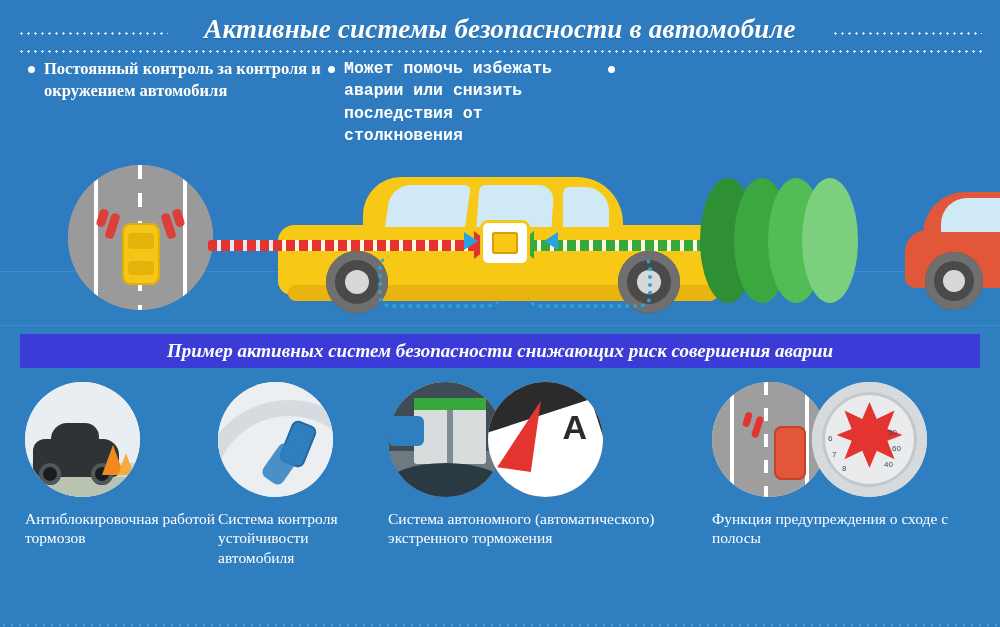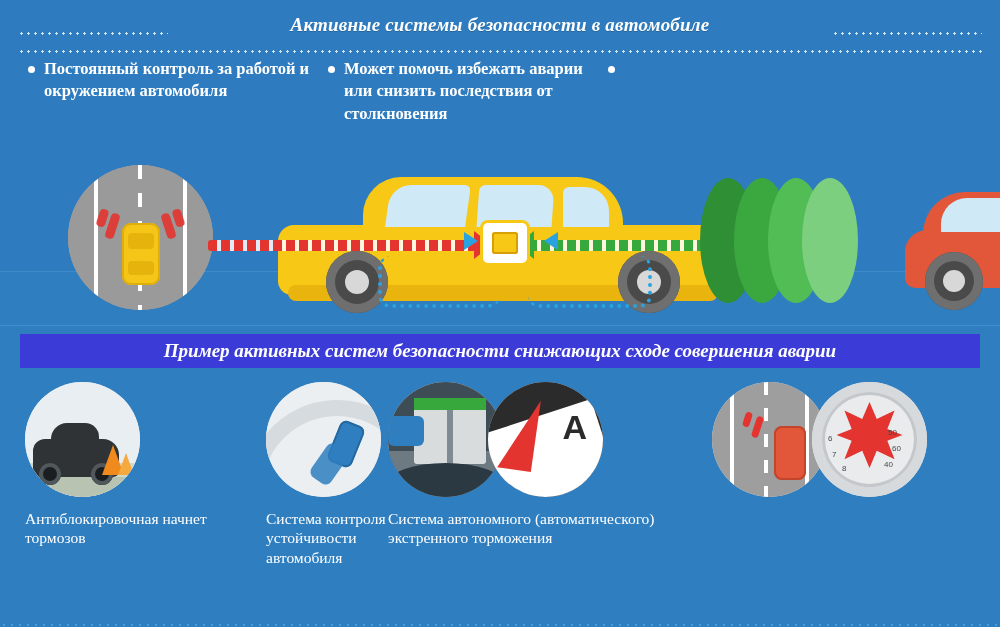--- a/index.html
+++ b/index.html
@@ -17,35 +17,35 @@
   
   .dots{
     position:absolute;height:3px;
     background-image:radial-gradient(circle, #cfe4f5 1.2px, rgba(0,0,0,0) 1.4px);
     background-size:7px 3px;background-repeat:repeat-x;
   }
   
   .title{
     position:absolute;left:0;right:0;top:14px;
     text-align:center;color:#ffffff;
-    font-size:19px;font-style:italic;font-weight:bold;
+    font-size:27px;font-style:italic;font-weight:bold;
     letter-spacing:.2px;
     text-shadow:0 1px 0 rgba(0,0,0,.18);
   }
   
   .bullets{
     position:absolute;left:28px;top:58px;width:950px;
     display:flex;justify-content:flex-start;gap:0px;
   }
   .bullet{
     display:flex;align-items:flex-start;color:#ffffff;
     font-size:16.5px;line-height:1.35;font-weight:bold;
   }
   .b1{width:300px;}
-  .b2{width:280px;}
+  .b2{width:280px;font-family:Liberation Mono, monospace;}
   .b3{width:330px;}
   .bullet .dot{
     flex:0 0 auto;width:7px;height:7px;border-radius:50%;
     background:#ffffff;margin:8px 9px 0 0;
   }
   
   .scene{position:absolute;left:0;top:150px;width:1000px;height:175px;}
   .road{
     position:absolute;left:0;right:0;top:122px;height:53px;
     background:#2f7ec0;
@@ -181,21 +181,21 @@
     color:#ffffff;font-size:19px;font-weight:bold;font-style:italic;white-space:nowrap;
   }
   
   .items{position:absolute;left:0;top:382px;width:1000px;height:235px;}
   .item{position:absolute;}
   .thumb{width:115px;height:115px;border-radius:50%;overflow:hidden;position:relative;background:#dfe3e6;}
   .cap{
     color:#ffffff;font-size:15.5px;line-height:1.25;margin-top:12px;
   }
   .i1{left:25px;top:0;width:210px;}
-  .i2{left:218px;top:0;width:160px;margin-left:48px;}
+  .i2{left:218px;top:0;width:160px;}
   .i3{left:388px;top:0;width:290px;}
   .i4{left:712px;top:0;width:260px;}
   .i3 .thumbs-2{position:relative;width:240px;height:115px;}
   .i3 .thumbs-2 .thumb{position:absolute;top:0;}
   .i3 .thumbs-2 .t-a{left:0;}
   .i3 .thumbs-2 .t-b{left:100px;}
   .i4 .thumbs-2{position:relative;width:240px;height:115px;}
   .i4 .thumbs-2 .thumb{position:absolute;top:0;}
   .i4 .thumbs-2 .t-a{left:0;}
   .i4 .thumbs-2 .t-b{left:100px;}
@@ -254,21 +254,21 @@
 
   <div class="dots" style="left:18px;top:32px;width:150px;"></div>
   <div class="dots" style="right:18px;top:32px;width:150px;"></div>
   <div class="dots" style="left:18px;right:18px;top:50px;"></div>
 
   <div class="title">Активные системы безопасности в автомобиле</div>
 
   <div class="bullets">
     <div class="bullet b1">
       <span class="dot"></span>
-      <span>Постоянный контроль за работой и окружением автомобиля</span>
+      <span>Постоянный контроль за контроля и окружением автомобиля</span>
     </div>
     <div class="bullet b2">
       <span class="dot"></span>
       <span>Может помочь избежать аварии или снизить последствия от столкновения</span>
     </div>
     <div class="bullet b3">
       <span class="dot"></span>
     </div>
   </div>
 
@@ -322,37 +322,37 @@
 
     <div class="rcar">
       <div class="rbody"></div>
       <div class="rcabin"></div>
       <div class="rglass"></div>
       <div class="rwheel"></div>
     </div>
   </div>
 
   <div class="banner">
-    <div class="txt">Пример активных систем безопасности снижающих сходе совершения аварии</div>
+    <div class="txt">Пример активных систем безопасности снижающих риск совершения аварии</div>
   </div>
 
   <div class="items">
 
     <div class="item i1">
       <div class="thumb">
         <div class="t1-sky"></div>
         <div class="t1-ground"></div>
         <div class="t1-road"></div>
         <div class="t1-car"></div>
         <div class="t1-w a"></div>
         <div class="t1-w b"></div>
         <div class="t1-cone"></div>
         <div class="t1-cone2"></div>
       </div>
-      <div class="cap">Антиблокировочная начнет тормозов</div>
+      <div class="cap">Антиблокировочная работой тормозов</div>
     </div>
 
     <div class="item i2">
       <div class="thumb">
         <div class="t2-bg"></div>
         <div class="t2-curve"></div>
         <div class="t2-car"></div>
         <div class="t2-car2"></div>
       </div>
       <div class="cap">Система контроля устойчивости автомобиля</div>
@@ -394,18 +394,19 @@
           <div class="t4b-dial"></div>
           <div class="t4b-burst"></div>
           <div class="t4b-num" style="left:16px;top:52px;">6</div>
           <div class="t4b-num" style="left:20px;top:68px;">7</div>
           <div class="t4b-num" style="left:30px;top:82px;">8</div>
           <div class="t4b-num" style="right:30px;top:46px;">50</div>
           <div class="t4b-num" style="right:26px;top:62px;">60</div>
           <div class="t4b-num" style="right:34px;top:78px;">40</div>
         </div>
       </div>
+      <div class="cap">Функция предупреждения о сходе с полосы</div>
     </div>
 
   </div>
 
   <div class="dotted-bottom"></div>
 </div>
 
 </body></html>

